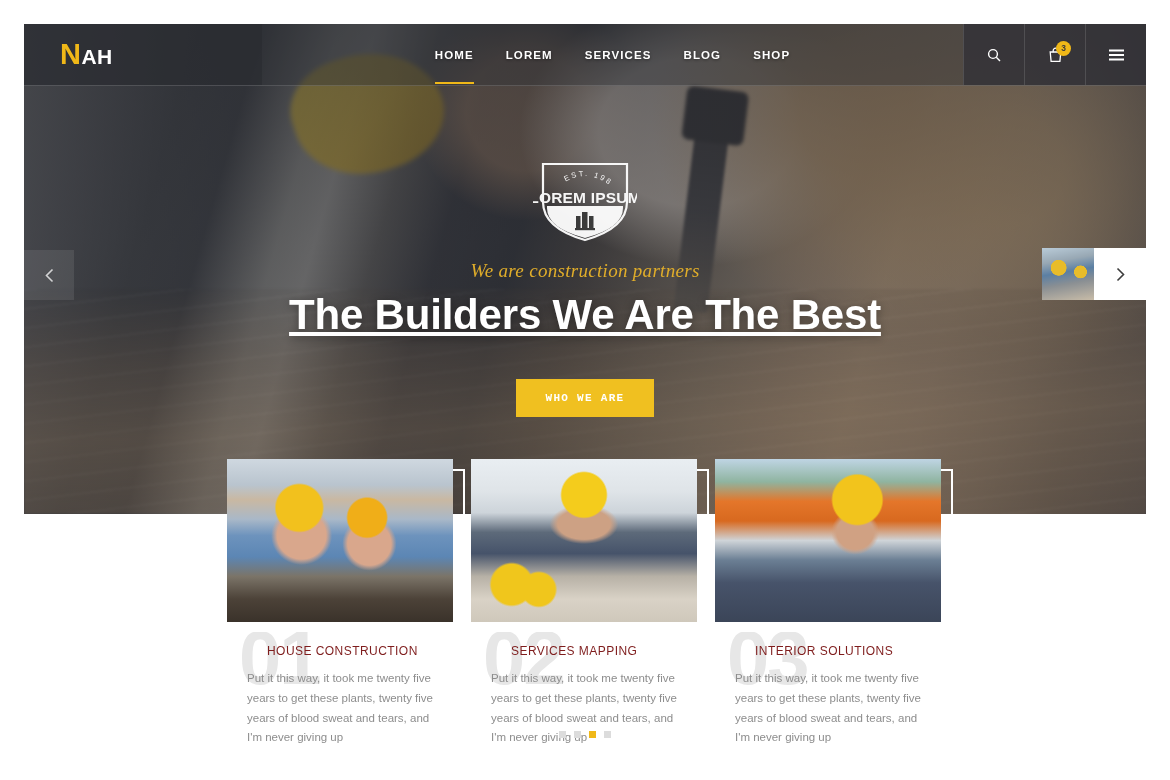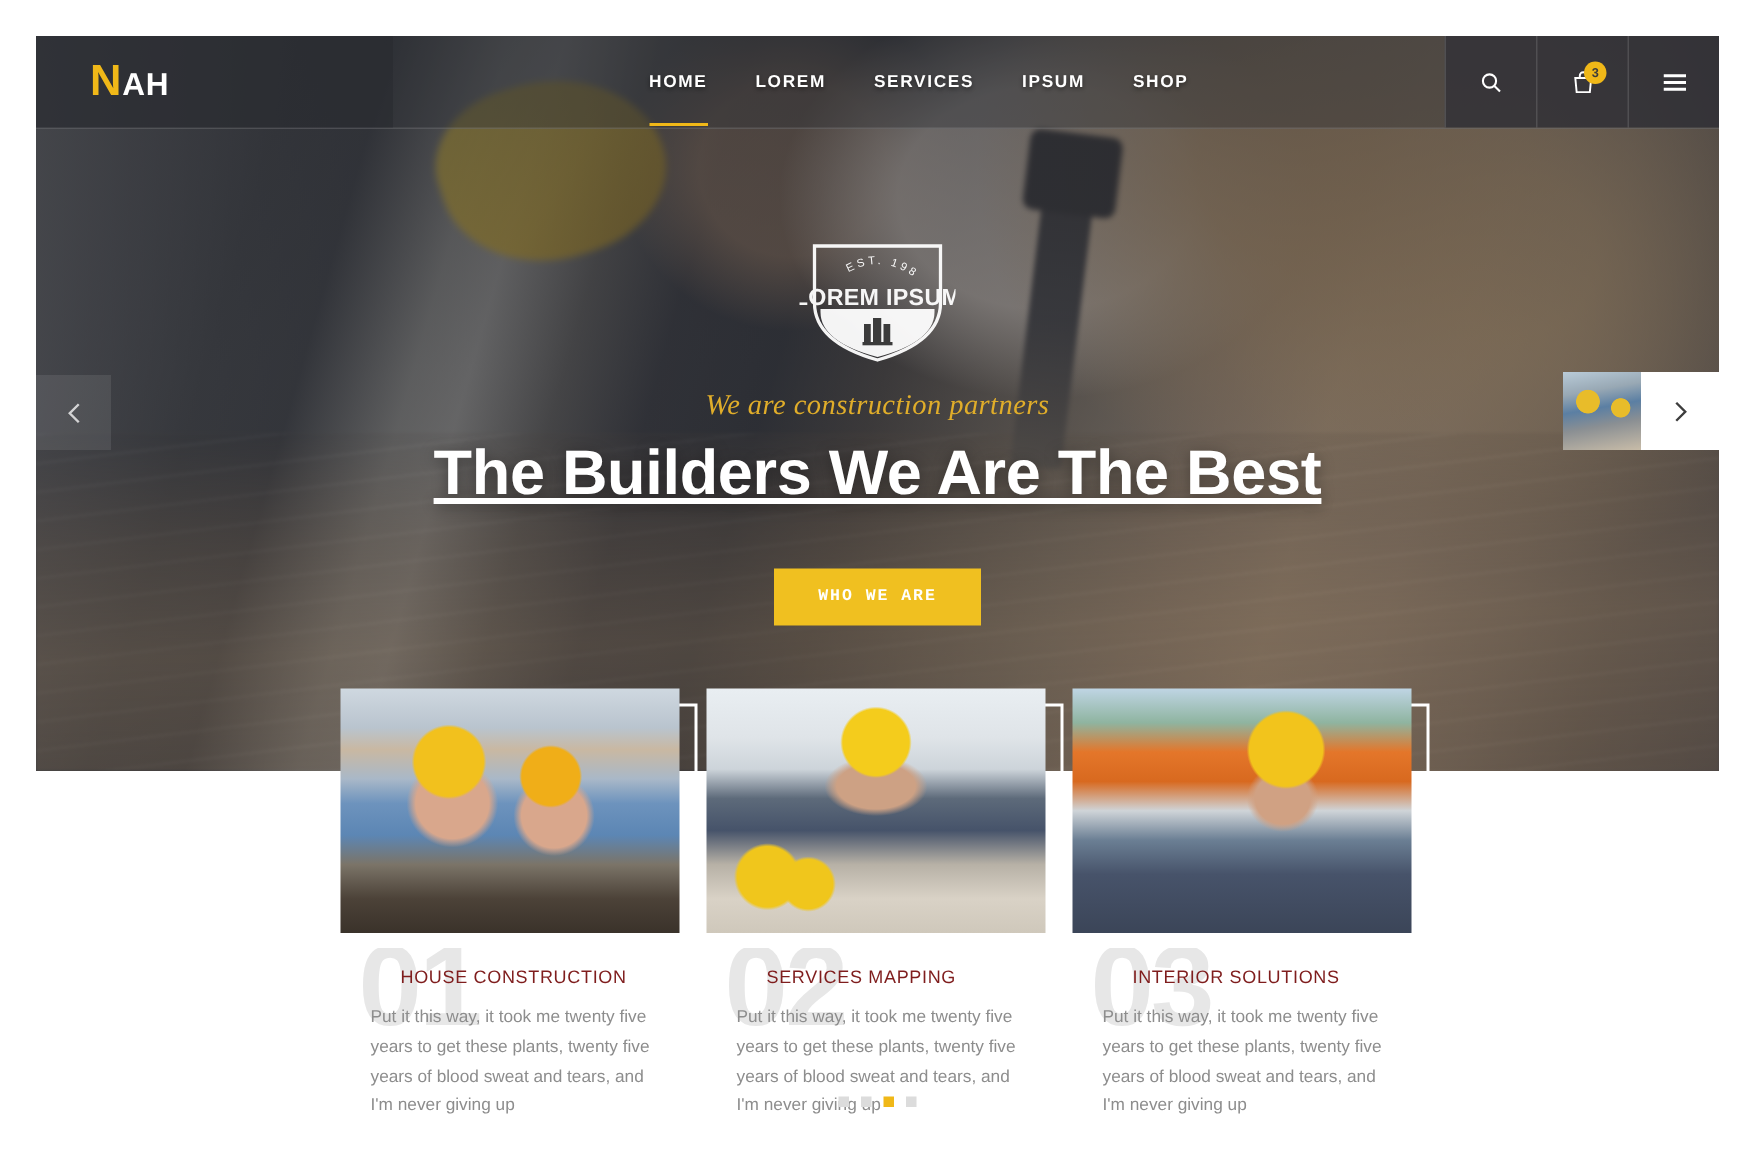--- a/index.html
+++ b/index.html
@@ -439,21 +439,21 @@
     <header class="header">
 
       <div class="logo-zone">
         <div class="logo"><span class="lead">N</span><span class="rest">AH</span></div>
       </div>
 
       <nav class="nav">
         <a class="nav-item active" href="#">HOME</a>
         <a class="nav-item" href="#">LOREM</a>
         <a class="nav-item" href="#">SERVICES</a>
-        <a class="nav-item" href="#">IPSUM</a>
+        <a class="nav-item" href="#">BLOG</a>
         <a class="nav-item" href="#">SHOP</a>
       </nav>
 
       <div class="icon-zone">
 
         <div class="icon-cell">
           <svg width="14" height="14" viewBox="0 0 14 14" fill="none" stroke="#ffffff" stroke-width="1.4">
             <circle cx="6" cy="6" r="4.4"></circle>
               <line x1="9.3" y1="9.3" x2="13" y2="13"></line>
           </svg>

